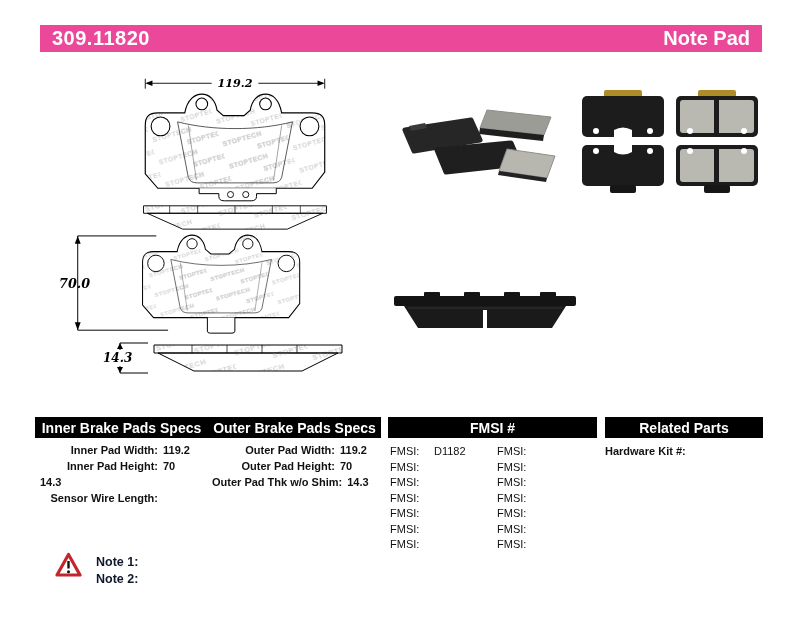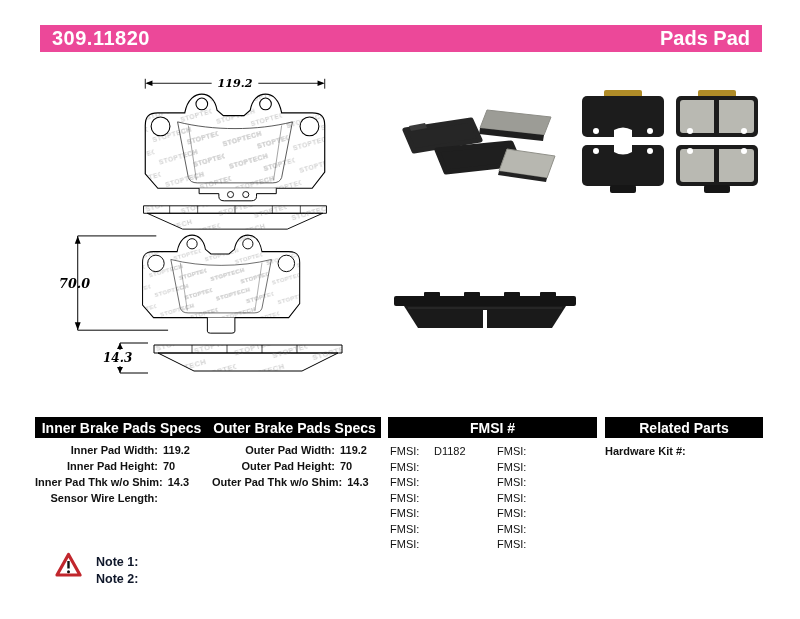--- a/index.html
+++ b/index.html
@@ -51,21 +51,21 @@
         <circle cx="27" cy="41" r="10.5" fill="#fff" stroke="#000" stroke-width="1.2"></circle>
         <circle cx="193" cy="41" r="10.5" fill="#fff" stroke="#000" stroke-width="1.2"></circle>
         <circle cx="73" cy="16" r="6.5" fill="#fff" stroke="#000" stroke-width="1.2"></circle>
         <circle cx="144" cy="16" r="6.5" fill="#fff" stroke="#000" stroke-width="1.2"></circle>
       </symbol>
     </defs>
   </svg>
 
   <div class="abs title-bar">
     <span class="pn">309.11820</span>
-    <span class="pt">Pads Pad</span>
+    <span class="pt">Note Pad</span>
   </div>
 
   <svg class="abs" style="left:135px;top:77px" width="200" height="131" viewBox="0 -14 220 146">
     <g stroke="#000" stroke-width="1">
       <line x1="10" y1="-12" x2="10" y2="-1"></line>
         <line x1="210" y1="-12" x2="210" y2="-1"></line>
       <line x1="12" y1="-7" x2="84" y2="-7"></line>
         <line x1="136" y1="-7" x2="208" y2="-7"></line>
     </g>
     <path d="M 10,-7 L 18,-10 L 18,-4 Z M 210,-7 L 202,-10 L 202,-4 Z" fill="#000" stroke="none"></path>
@@ -181,21 +181,20 @@
   <div class="abs spec-col" style="left:35px;top:442px;width:172px">
     <div class="spec-row">
       <span class="lbl">Inner Pad Width:</span>
       <span class="val">119.2</span>
     </div>
     <div class="spec-row">
       <span class="lbl">Inner Pad Height:</span>
       <span class="val">70</span>
     </div>
     <div class="spec-row">
-      <span class="lbl">Inner Pad Thk w/o Shim:</span>
       <span class="val">14.3</span>
     </div>
     <div class="spec-row">
       <span class="lbl">Sensor Wire Length:</span>
       <span class="val"></span>
     </div>
   </div>
 
   <div class="abs spec-col" style="left:212px;top:442px;width:172px">
     <div class="spec-row">

